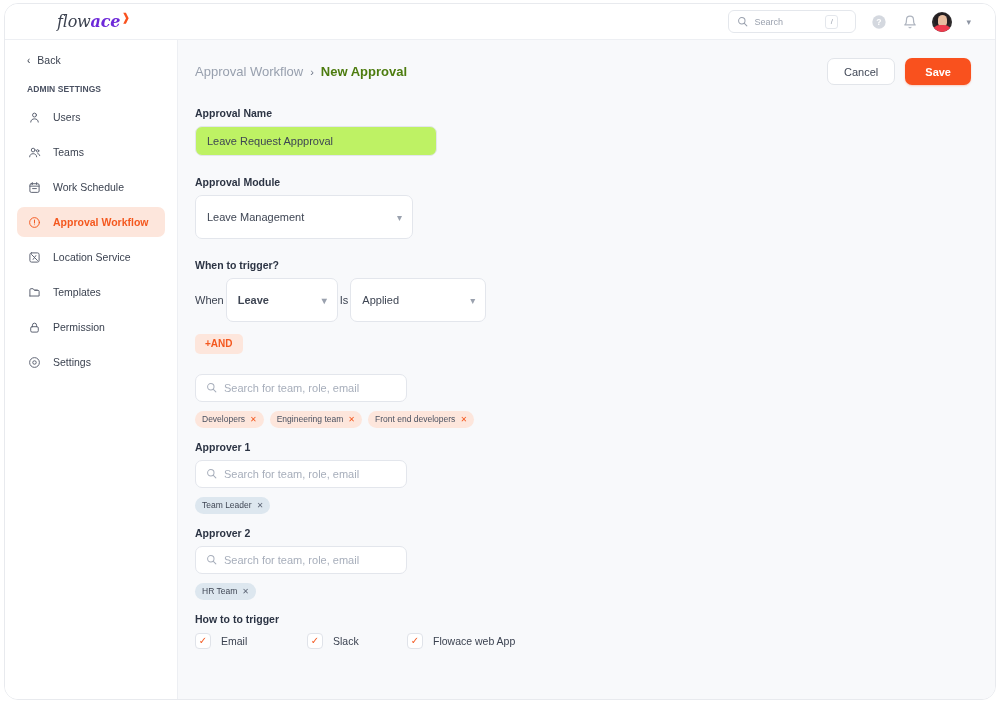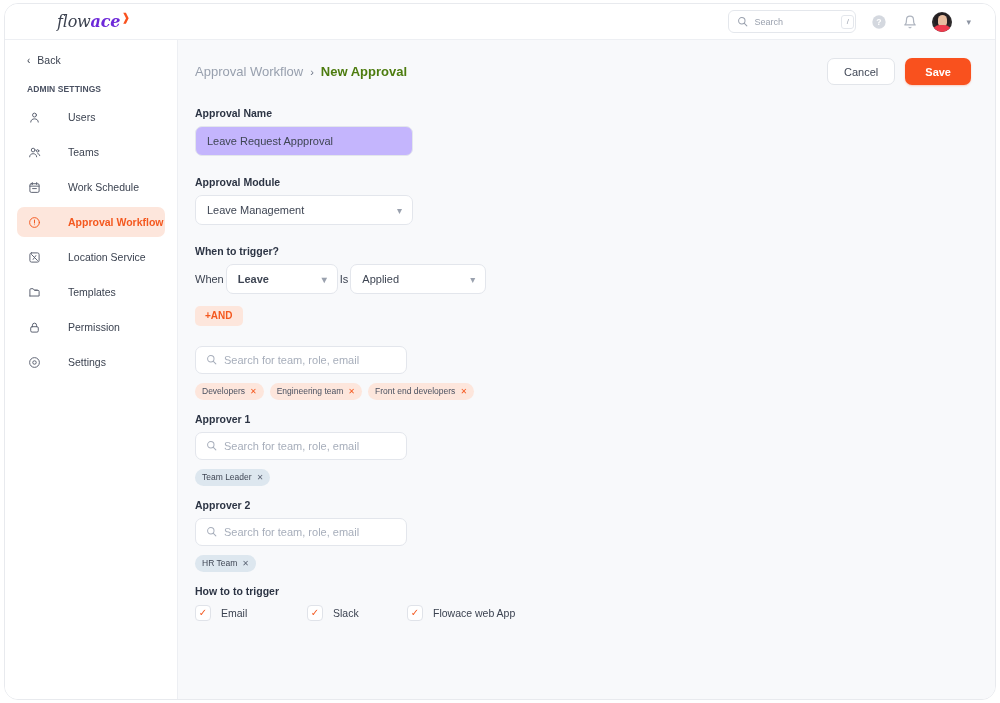--- a/index.html
+++ b/index.html
@@ -60,21 +60,21 @@
     gap: 14px;
     margin-right: 24px;
   }
   .search-box {
     width: 128px; height: 23px;
     border: 1px solid #e4e7ec;
     border-radius: 6px;
     background: #fff;
     display: flex;
     align-items: center;
-    padding: 0 1px 0 8px;
+    padding: 0 17px 0 8px;
     gap: 6px;
   }
   .search-box .ph {
     font-size: 9px;
     color: #9aa1ae;
     flex: 1;
   }
   .kbd {
     width: 13px; height: 14px;
     border: 1px solid #e4e7ec;
@@ -141,21 +141,21 @@
     font-weight: 700;
     color: #4a5162;
     letter-spacing: 0.1px;
   }
   .nav-item {
     height: 30px;
     margin: 0 12px;
     padding-left: 10px;
     display: flex;
     align-items: center;
-    gap: 26px;
+    gap: 11px;
     border-radius: 7px;
     font-size: 10.5px;
     color: #3b4250;
     margin-bottom: 5px;
   }
   .nav-item.active {
     background: #fde6dc;
     color: #f4581f;
     font-weight: 600;
   }
@@ -214,31 +214,31 @@
   }
   .field-label {
     font-size: 10.5px;
     font-weight: 700;
     color: #28304058;
     color: #2c3444;
     margin-bottom: 7px;
   }
   .field-group { margin-bottom: 20px; }
   .text-input {
-    width: 218px; height: 30px;
-    background: #c4b5fd;
+    width: 242px; height: 30px;
+    background: #bef264;
     border: 1px solid #e3e6ec;
     border-radius: 7px;
     display: flex; align-items: center;
     padding: 0 11px;
     font-size: 11px;
     color: #3e4553;
   }
   .select {
-    width: 218px; height: 30px;
+    width: 218px; height: 44px;
     background: #fff;
     border: 1px solid #e3e6ec;
     border-radius: 7px;
     display: flex; align-items: center;
     padding: 0 10px 0 11px;
     font-size: 11px;
     color: #3e4553;
   }
   .select .val { flex: 1; }
   .select .chev { color: #9aa1ae; font-size: 10px; }

